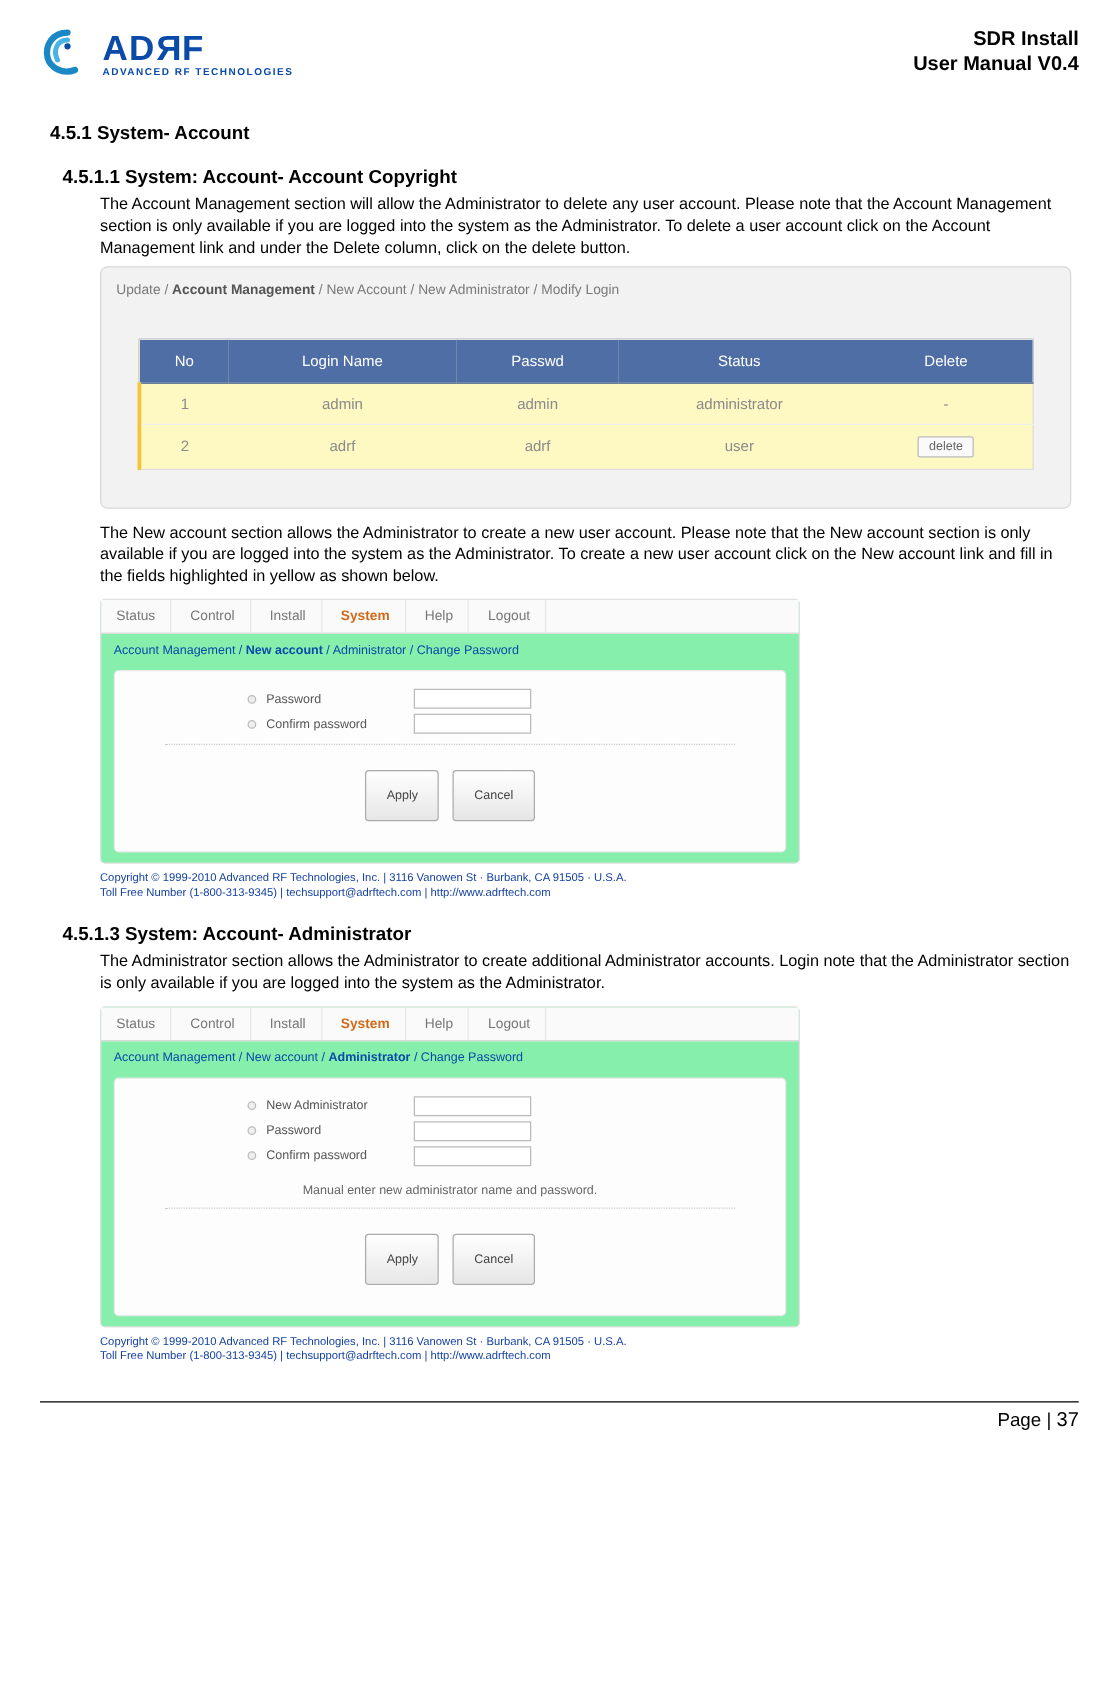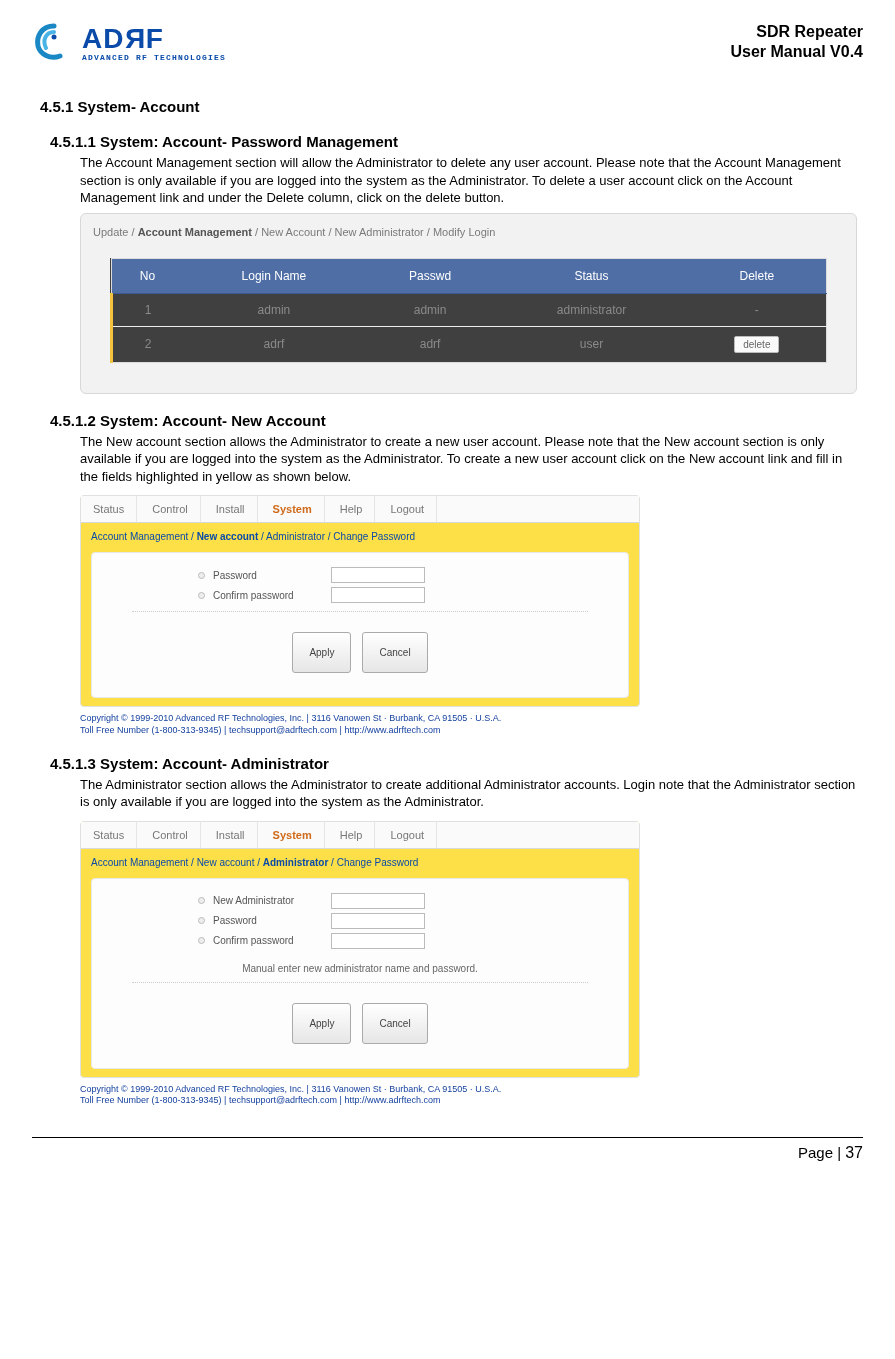--- a/index.html
+++ b/index.html
@@ -20,59 +20,59 @@
   }
   .logo-block { display: flex; align-items: center; gap: 6px; }
   .logo-swirl svg { display: block; }
   .logo-text {
     font-size: 28px; font-weight: 700; letter-spacing: 1px;
     color: #0a4aa8;
   }
   .logo-text .backwards-r { display: inline-block; transform: scaleX(-1); }
   .logo-sub {
     font-size: 8px; letter-spacing: 1.2px; color: #0a4aa8;
-    font-weight: 700; text-align: center; margin-top: -2px; font-family: Liberation Mono, monospace;
+    font-weight: 700; text-align: center; margin-top: -2px;
   }
   .doc-title { text-align: right; font-weight: 700; font-size: 16px; line-height: 1.25; }
   .content { padding: 28px 6px 0 8px; }
   .h-l1 { font-weight: 700; font-size: 15px; margin: 0 0 12px 0; padding-left: 0; }
   .h-l2 { font-weight: 700; font-size: 15px; margin: 18px 0 4px 10px; }
   .p-body { font-size: 13px; line-height: 1.35; margin: 0 0 6px 40px; }
   .ui-card {
     background: #f2f2f2; border: 1px solid #d8d8d8; border-radius: 6px;
     margin: 6px 0 10px 40px; padding: 8px 6px 30px 6px;
   }
   .ui-breadcrumb {
     font-size: 11px; color: #7a7a7a; padding: 4px 6px 10px 6px;
   }
   .ui-breadcrumb .active { font-weight: 700; color: #555; }
   .ui-table {
-    width: 94%; margin: 10px auto 0 auto;
-    border-collapse: collapse; background: #404040;
+    width: 94%; margin: 23px auto 0 auto;
+    border-collapse: collapse; background: #fef9c3;
     border: 1px solid #dcdcdc; font-size: 12px;
   }
   .ui-table th {
     background: #4f6ea6; color: #fff; font-weight: 400;
     padding: 10px 8px; border-bottom: 1px solid #3a5a93;
     text-align: center;
   }
   .ui-table td {
     padding: 9px 8px; color: #8a8a8a; text-align: center;
     border-bottom: 1px solid #eee;
   }
   .ui-table tr:nth-child(2) td { border-top: 1px solid #e0e0e0; }
   .ui-table .row-no-col { border-left: 3px solid #f4c23c; }
   .ui-table tr.last td { border-bottom: none; }
   .ui-table button.del {
     font-size: 10px; padding: 2px 8px; border: 1px solid #bbb;
     background: #fafafa; color: #666; cursor: pointer; border-radius: 2px;
   }
 
   .ui-panel {
-    border: 1px solid #e0e0e0; border-radius: 4px; background: #fde047;
+    border: 1px solid #e0e0e0; border-radius: 4px; background: #86efac;
     margin: 10px 0 6px 40px; padding: 0; font-size: 11px; color: #555;
     width: 560px;
   }
   .ui-tabs {
     border-bottom: 1px solid #d9d9d9; padding: 0; background: #fafafa;
   }
   .ui-tabs .tab {
     display: inline-block; padding: 7px 12px; font-size: 11px; color: #777;
     border-right: 1px solid #e6e6e6;
   }
@@ -134,30 +134,30 @@
         </svg>
       </div>
       <div>
         <div class="logo-text">
           <span>AD</span><span class="backwards-r">R</span><span>F</span>
         </div>
         <div class="logo-sub">ADVANCED RF TECHNOLOGIES</div>
       </div>
     </div>
     <div class="doc-title">
-      <div>SDR Repeater</div>
+      <div>SDR Install</div>
       <div>User Manual V0.4</div>
     </div>
   </div>
 
   <div class="content">
 
     <div class="h-l1">4.5.1 System- Account</div>
 
-    <div class="h-l2">4.5.1.1 System: Account- Password Management</div>
+    <div class="h-l2">4.5.1.1 System: Account- Account Copyright</div>
     <p class="p-body">The Account Management section will allow the Administrator to delete any user account.   Please note that the Account Management section is only available if you are logged into the system as the Administrator.   To delete a user account click on the Account Management link and under the Delete column, click on the delete button.</p>
 
     <div class="ui-card">
       <div class="ui-breadcrumb">
         <span>Update</span> /
         <span class="active">Account Management</span> /
         <span>New Account</span> /
         <span>New Administrator</span> /
         <span>Modify Login</span>
       </div>
@@ -181,21 +181,20 @@
           <td class="row-no-col">2</td>
           <td>adrf</td>
           <td>adrf</td>
           <td>user</td>
           <td><button class="del">delete</button></td>
         </tr>
       </tbody>
         </table>
     </div>
 
-    <div class="h-l2">4.5.1.2 System: Account- New Account</div>
     <p class="p-body">The New account section allows the Administrator to create a new user account.   Please note that the New account section is only available if you are logged into the system as the Administrator.   To create a new user account click on the New account link and fill in the fields highlighted in yellow as shown below.</p>
 
     <div class="ui-panel">
       <div class="ui-tabs">
         <span class="tab">Status</span>
         <span class="tab">Control</span>
         <span class="tab">Install</span>
         <span class="tab active">System</span>
         <span class="tab">Help</span>
         <span class="tab">Logout</span>

